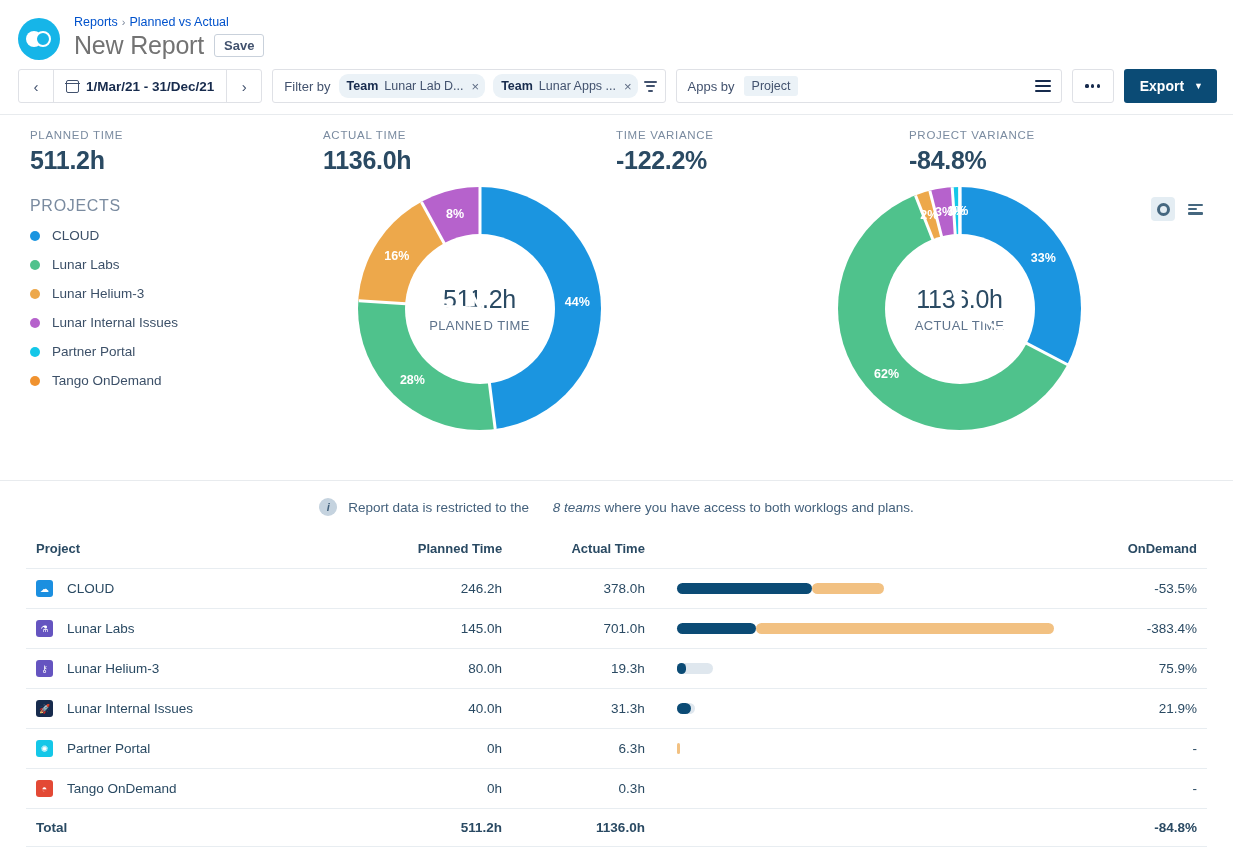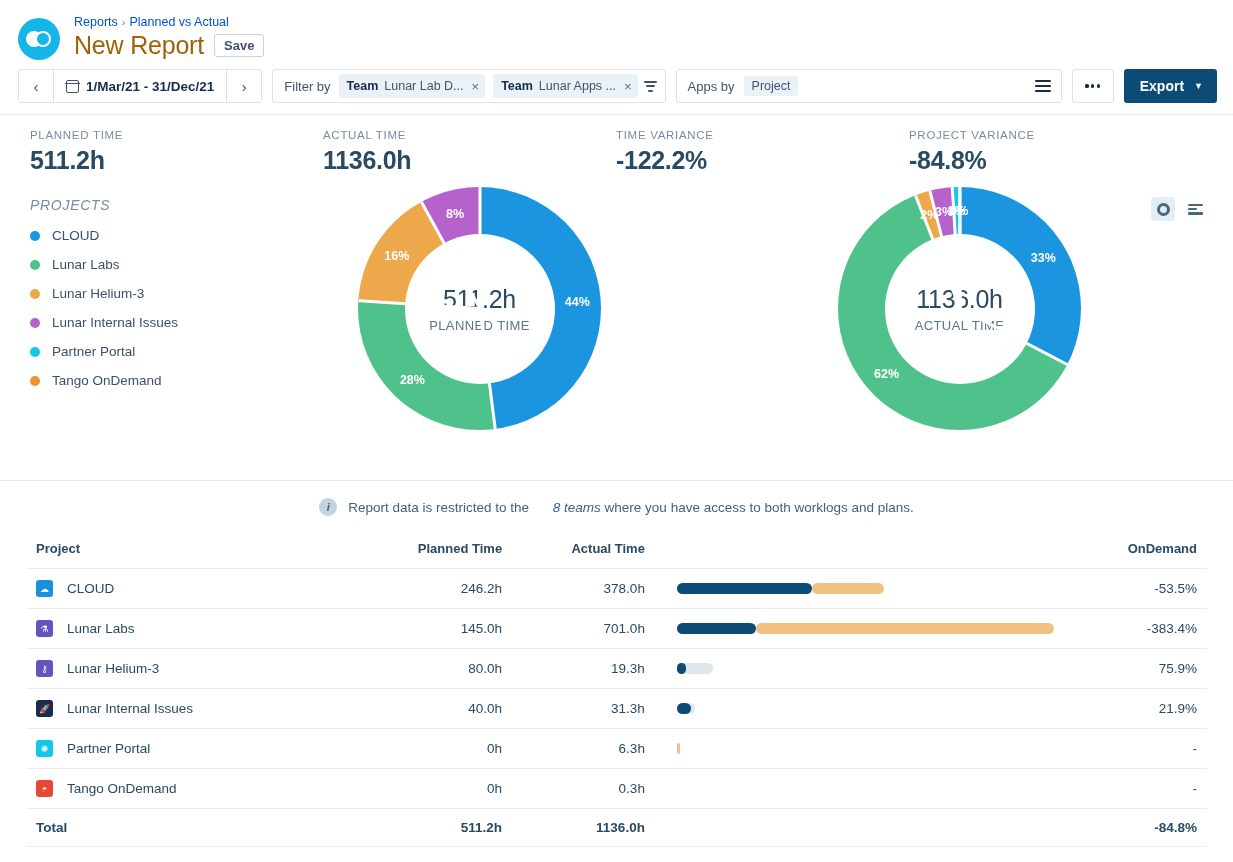--- a/index.html
+++ b/index.html
@@ -20,38 +20,38 @@
   }
   .logo .c1, .logo .c2 { position:absolute; border-radius:50%; background:#fff; top:13px; }
   .logo .c1 { width:16px; height:16px; left:8px; }
   .logo .c2 { width:16px; height:16px; left:17px; background:#16B5E8; border:2px solid #fff; }
   .title-block { margin-left: 14px; }
   .breadcrumb { font-size: 12.5px; color:#5E6C84; line-height: 15px; padding-top:2px; }
   .breadcrumb a { color:#0052CC; text-decoration:none; }
   .breadcrumb .sep { color:#7A869A; margin: 0 4px; font-size: 11px; }
   .breadcrumb .crumb-current { color:#0052CC; }
   .title-row { display:flex; align-items:center; gap:10px; margin-top:1px; }
-  .page-title { font-size: 25px; font-weight: 500; color:#a16207; letter-spacing:-0.2px; }
+  .page-title { font-size: 25px; font-weight: 500; color:#737373; letter-spacing:-0.2px; }
   .save-btn {
     font-size: 13px; font-weight: 700; color:#42526E; background:#fff;
     border:1px solid #C9D1DB; border-radius: 3px; padding: 3px 9px; cursor:pointer;
   }
 
   
   .toolbar { display:flex; align-items:center; gap:10px; padding: 4px 16px 0 18px; height: 48px; }
   .ctrl-group { display:flex; align-items:center; border:1px solid #DFE1E6; border-radius:3px; background:#fff; height:34px; }
   .nav-btn { width:34px; height:32px; display:flex; align-items:center; justify-content:center; cursor:pointer; color:#42526E; font-size:15px; }
   .nav-div { width:1px; height:32px; background:#DFE1E6; }
   .date-range { display:flex; align-items:center; gap:7px; padding: 0 12px; font-size:13.5px; font-weight:700; color:#172B4D; height:32px; cursor:pointer; }
   .cal-ico { width:13px; height:13px; border:1.6px solid #42526E; border-radius:2px; position:relative; }
   .cal-ico:before { content:""; position:absolute; left:-1.6px; right:-1.6px; top:2px; height:1.6px; background:#42526E; }
 
   .filter-box { display:flex; align-items:center; gap:8px; border:1px solid #DFE1E6; border-radius:3px; background:#fff; height:34px; padding: 0 8px 0 11px; }
   .filter-label { font-size:13px; color:#42526E; }
-  .chip { display:flex; align-items:center; gap:6px; background:#EBF2F7; border-radius:3px; padding: 3px 6px 3px 8px; height:24px; max-width:150px; }
+  .chip { display:flex; align-items:center; gap:6px; background:#EBF2F7; border-radius:9px; padding: 3px 6px 3px 8px; height:24px; max-width:150px; }
   .chip-k { font-size:12.5px; font-weight:700; color:#172B4D; white-space:nowrap; }
   .chip-v { font-size:12.5px; color:#42526E; white-space:nowrap; overflow:hidden; text-overflow:ellipsis; }
   .chip-x { font-size:13px; color:#5E6C84; cursor:pointer; padding-left:2px; }
   .funnel { width:13px; height:11px; position:relative; margin-left:-2px; cursor:pointer; }
   .funnel i { position:absolute; left:0; background:#42526E; height:2px; border-radius:1px; }
   .funnel i:nth-child(1){ top:0; width:13px; }
   .funnel i:nth-child(2){ top:4.5px; width:9px; left:2px; }
   .funnel i:nth-child(3){ top:9px; width:5px; left:4px; }
 
   .group-box { display:flex; align-items:center; gap:9px; border:1px solid #DFE1E6; border-radius:3px; background:#fff; height:34px; padding: 0 10px 0 11px; flex:1; }
@@ -68,21 +68,21 @@
   .export-caret { padding-right:14px; font-size:9px; }
 
   
   .kpi-row { display:flex; padding: 14px 0 0 30px; border-top:1px solid #E8EBEE; margin-top:6px; }
   .kpi { width: 293px; }
   .kpi-label { font-size:11.5px; letter-spacing:0.7px; color:#7A8BA0; font-weight:400; }
   .kpi-value { font-size:25px; font-weight:700; color:#2A4A63; margin-top:5px; letter-spacing:-0.3px; }
 
   
   .chart-area { position:relative; height: 305px; padding-top: 16px; }
-  .projects-title { position:absolute; left:30px; top:22px; font-size:14px; letter-spacing:0.7px; color:#7A8BA0;font-style:italic; }
+  .projects-title { position:absolute; left:30px; top:22px; font-size:16px; letter-spacing:0.7px; color:#7A8BA0; }
   .legend { position:absolute; left:30px; top:46px; }
   .legend-item { display:flex; align-items:center; gap:12px; height:29px; cursor:pointer; }
   .legend-dot { width:10px; height:10px; border-radius:50%; flex:0 0 auto; }
   .legend-text { font-size:13.5px; color:#3C5068; }
 
   .chart-toggles { position:absolute; right:26px; top:22px; display:flex; align-items:center; gap:8px; }
   .tgl { width:24px; height:24px; border-radius:4px; display:flex; align-items:center; justify-content:center; cursor:pointer; }
   .tgl.active { background:#E4EDF3; }
   .donut-ico { width:13px; height:13px; border-radius:50%; border:3.2px solid #45677F; }
   .bar-ico { width:15px; height:11px; display:flex; flex-direction:column; justify-content:space-between; }

